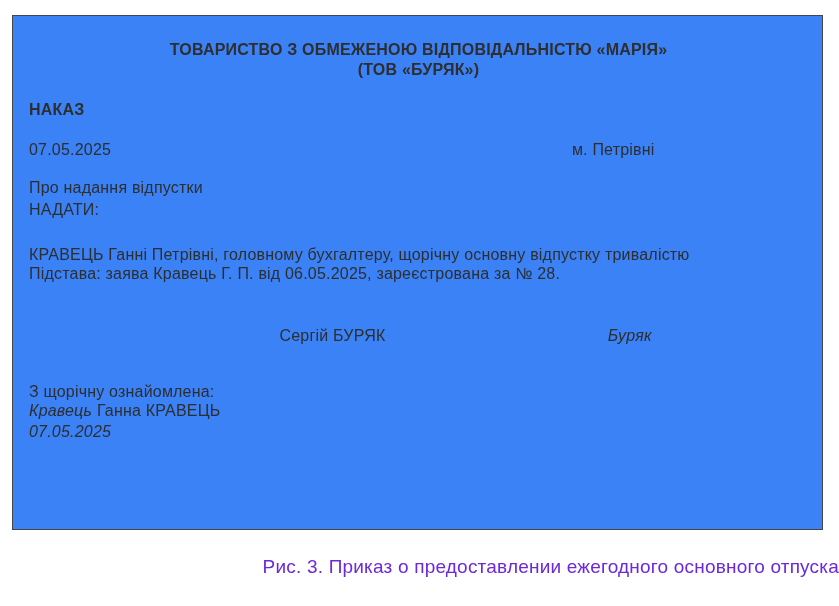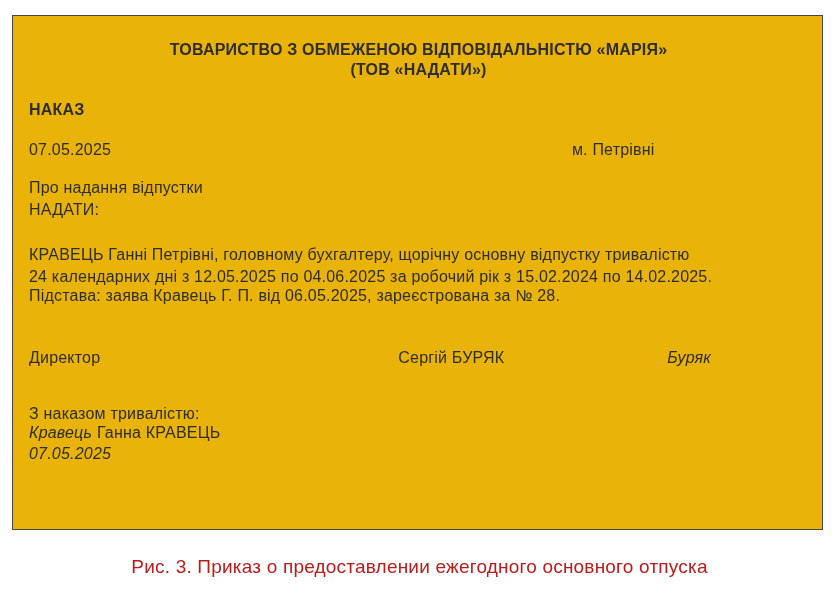--- a/index.html
+++ b/index.html
@@ -15,21 +15,21 @@
     background: #ffffff;
     overflow: hidden;
   }
   .doc-box {
     position: absolute;
     left: 12px;
     top: 15px;
     width: 811px;
     height: 515px;
     border: 1.5px solid #454545;
-    background: #eab308;
+    background: #3b82f6;
     padding: 24px 14px 10px 16px;
     font-size: 16px;
     line-height: 20px;
     letter-spacing: 0.2px;
   }
   .doc-header {
     text-align: center;
     font-weight: bold;
     font-size: 16px;
     line-height: 20px;
@@ -68,63 +68,61 @@
   .sig-row .col.right  { text-align: right; padding-right: 66px; }
   .ack-label { margin-top: 40px; height: 16px; line-height: 16px; }
   .ack-block { line-height: 21px; }
   .italic { font-style: italic; }
   .ack-sign { margin-right: 0.3em; }
   .caption {
     position: absolute;
     left: 0;
     top: 556px;
     width: 100%;
-    text-align: center;
+    text-align: right;
     font-size: 19px;
     letter-spacing: 0.2px;
-    color: #b91c1c;
+    color: #6d28d9;
   }
 </style>
 </head>
 <body>
 
 <div class="page">
 
   <div class="doc-box">
 
     <div class="doc-header">
       <div>ТОВАРИСТВО З ОБМЕЖЕНОЮ ВІДПОВІДАЛЬНІСТЮ «МАРІЯ»</div>
-      <div>(ТОВ «НАДАТИ»)</div>
+      <div>(ТОВ «БУРЯК»)</div>
     </div>
 
     <div class="doc-type">НАКАЗ</div>
 
     <div class="meta-row">
       <span class="col left">07.05.2025</span>
       <span class="col center">м. Петрівні</span>
     </div>
 
     <div class="subject">Про надання відпустки</div>
 
     <div class="directive">НАДАТИ:</div>
 
     <div class="body-par">
       <div>КРАВЕЦЬ Ганні Петрівні, головному бухгалтеру, щорічну основну відпустку тривалістю</div>
-      <div>24 календарних дні з 12.05.2025 по 04.06.2025 за робочий рік з 15.02.2024 по 14.02.2025.</div>
     </div>
 
     <div class="basis">Підстава: заява Кравець Г. П. від 06.05.2025, зареєстрована за № 28.</div>
 
     <div class="sig-row">
-      <span class="col left">Директор</span>
       <span class="col right">Сергій БУРЯК</span>
       <span class="col center">Буряк</span>
     </div>
 
-    <div class="ack-label">З наказом тривалістю:</div>
+    <div class="ack-label">З щорічну ознайомлена:</div>
 
     <div class="ack-block">
       <div>
         <span class="italic ack-sign">Кравець</span><span>Ганна КРАВЕЦЬ</span>
       </div>
       <div class="italic">07.05.2025</div>
     </div>
 
   </div>
 

